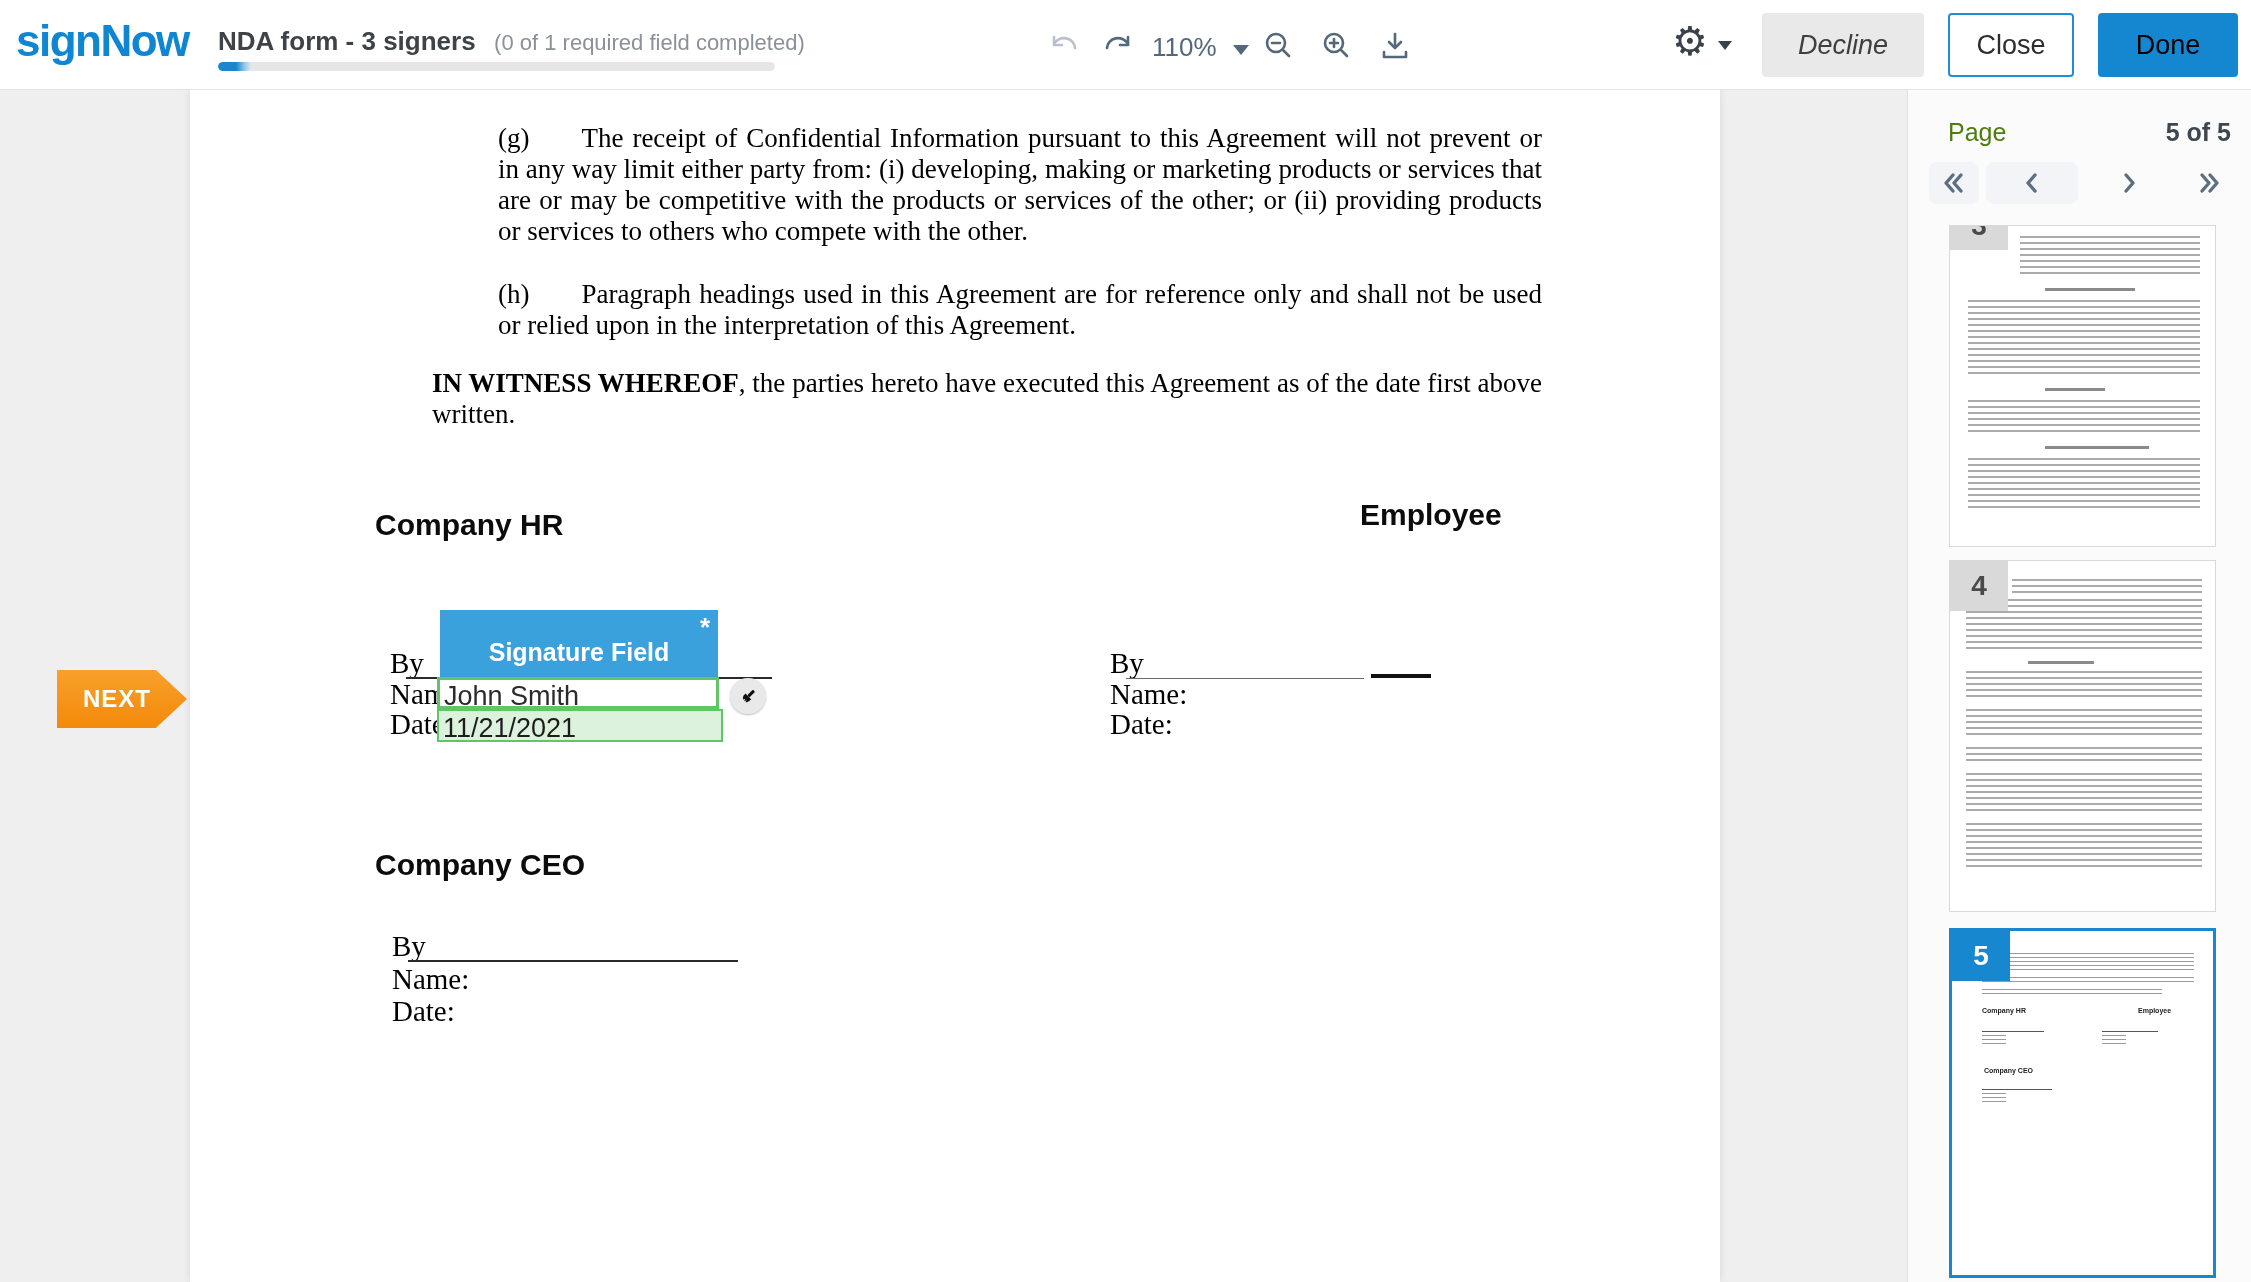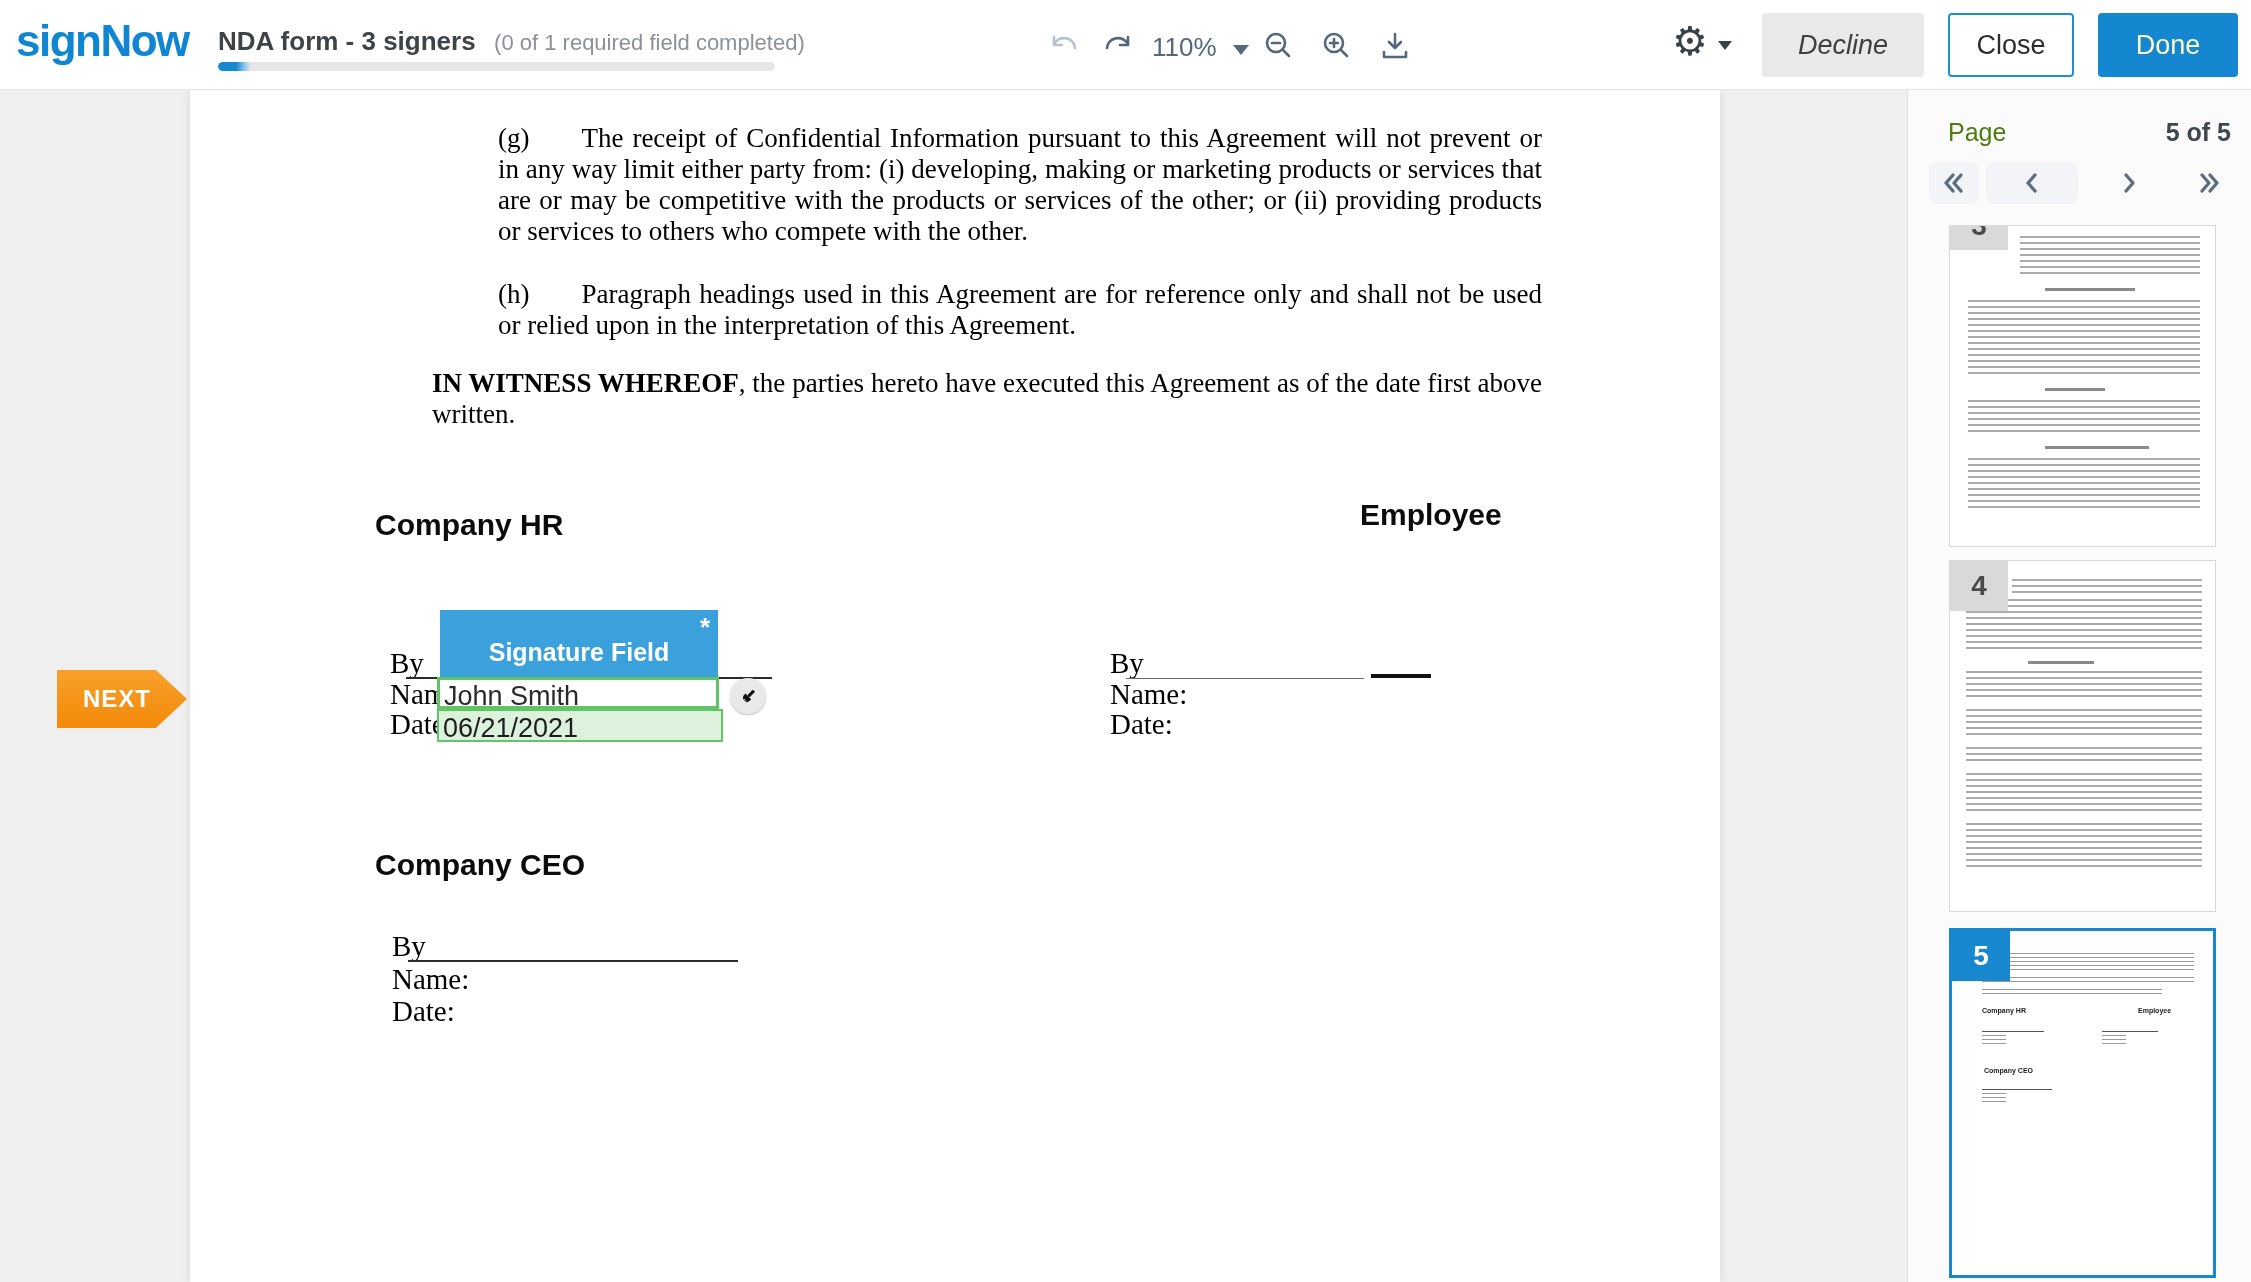--- a/index.html
+++ b/index.html
@@ -29,21 +29,21 @@
   .gear-wrap { position:absolute; left:1672px; top:18px; font-size:40px; color:#39424b;
     cursor:pointer; display:flex; align-items:center; }
   .gear-wrap .caret-down { border-top-color:#39424b; border-left-width:7px;
     border-right-width:7px; border-top-width:9px; margin-left:10px; margin-top:8px; }
 
   .btn { position:absolute; top:13px; height:64px; border-radius:4px; font-size:27px;
     display:flex; align-items:center; justify-content:center; cursor:pointer; }
   .btn-decline { left:1762px; width:162px; background:#e9e9e9; color:#3f3f3f;font-style:italic; }
   .btn-close   { left:1948px; width:126px; background:#ffffff; color:#2d2d2d;
     border:2px solid #1e8fd5; }
-  .btn-done    { left:2098px; width:140px; background:#1487d0; color:#fef9c3; }
+  .btn-done    { left:2098px; width:140px; background:#1487d0; color:#000000; }
 
   
   .main-bg { position:absolute; left:0; top:90px; width:1907px; height:1192px; background:#efefef; }
   .doc-page { position:absolute; left:190px; top:90px; width:1530px; height:1192px;
     background:#ffffff; box-shadow:0 0 8px rgba(0,0,0,0.10); }
 
   .serif { font-family:"Liberation Serif", serif; color:#000; }
   .para { position:absolute; left:180px; width:1172px; font-size:27px; line-height:31px;
     text-align:justify; }
   .para .plabel { display:inline-block; }
@@ -218,21 +218,21 @@
   <div class="sigline-thin" style="left:936px; top:557px; width:238px; height:32px;"></div>
   <div class="sigline-thick" style="left:1181px; top:556px; width:60px; height:32px;"></div>
   <div class="label-serif" style="left:900px; top:588px;">Name:</div>
   <div class="label-serif" style="left:900px; top:618px;">Date:</div>
 
   <div class="sig-field">
     <div class="sf-req">*</div>
     <div class="sf-label">Signature Field</div>
   </div>
   <div class="name-input">John Smith</div>
-  <div class="date-input">06/21/2021</div>
+  <div class="date-input">11/21/2021</div>
   <div class="clear-btn">
     <svg width="20" height="20" viewBox="0 0 20 20">
       <g transform="rotate(45 10 10)">
         <rect x="9" y="2" width="3" height="8" rx="1" fill="#111"></rect>
         <path d="M6.5 10 h8 v3 q-1 3 -2 3 l-0.5 -2 l-1 2.5 l-1 -2.5 l-1 2 q-1.5 -1 -2.5 -3 z" fill="#111"></path>
       </g>
     </svg>
   </div>
 
   <div class="sec-head" style="left:185px; top:758px;">Company CEO</div>

